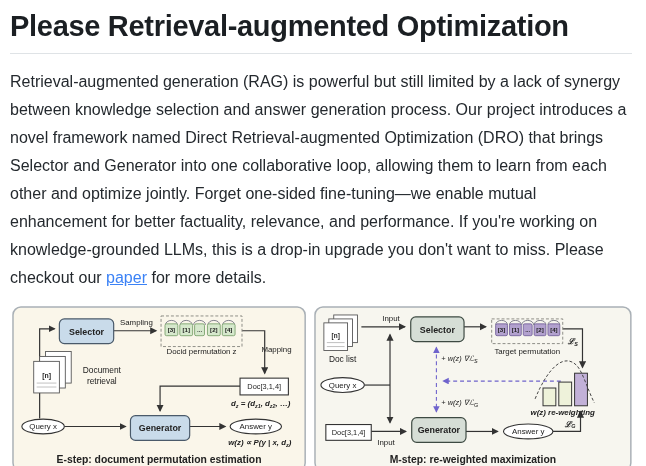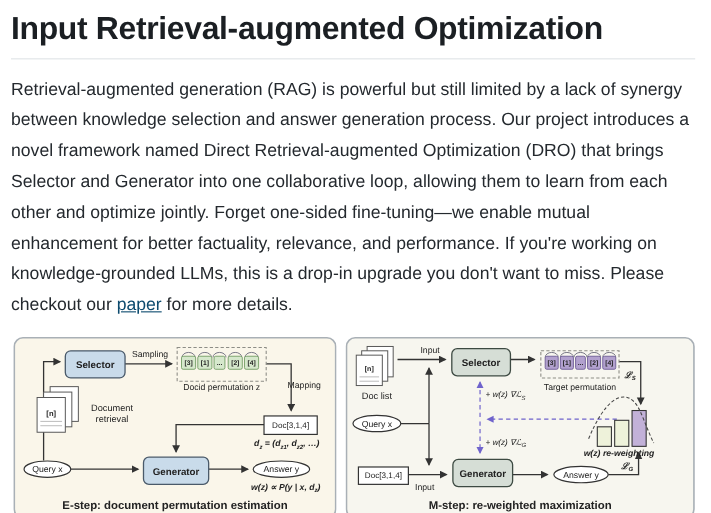--- a/index.html
+++ b/index.html
@@ -6,21 +6,21 @@
   body { width:646px; font-family:"Liberation Sans", sans-serif; color:#1f2328; }
   .page { padding:6px 14px 0 10px; }
   h1[data-name="page-title"] {
     font-size:29px; font-weight:bold; letter-spacing:-0.3px;
     margin:4px 0 10px 0; color:#1b1f23;
   }
   hr.title-divider { border:none; border-top:1px solid #dfe3e6; margin:0 0 14px 0; }
   p.intro {
     font-size:16px; line-height:28px; margin:0 0 13px 0; color:#24292e;
   }
-  a.paper-link { color:#0c4a6e; text-decoration:underline; cursor:pointer; }
+  a.paper-link { color:#3b82f6; text-decoration:underline; cursor:pointer; }
   .figure-row { display:flex; gap:8px; align-items:flex-start; margin-left:2px; }
   svg.panel { display:block; }
   svg.panel text { font-family:"Liberation Sans", sans-serif; fill:#222; }
   .mid { text-anchor:middle; }
   .lbl { font-size:8px; }
   .lbl-b { font-size:8.5px; }
   .node-label { font-size:9px; font-weight:bold; fill:#1a1a1a; }
   .tok { font-size:6.2px; font-weight:bold; }
   .tok-g { fill:#2f5b28; }
   .tok-p { fill:#352a5e; }
@@ -38,21 +38,21 @@
   .tokbox-g { stroke:#6e9960; stroke-width:0.8; }
   .tokbox-p { stroke:#6a5894; stroke-width:0.8; }
   .bar { stroke:#333; stroke-width:1; }
   .curve { stroke:#444; stroke-width:1; fill:none; stroke-dasharray:3 2; }
 </style>
 </head>
 <body>
 
 <div class="page" data-name="article-page">
 
-  <h1 data-name="page-title">Input Retrieval-augmented Optimization</h1>
+  <h1 data-name="page-title">Please Retrieval-augmented Optimization</h1>
   <hr class="title-divider" data-name="title-divider">
 
   <p class="intro" data-name="intro-paragraph"><span data-name="intro-text-before">Retrieval-augmented generation (RAG) is powerful but still limited by a lack of synergy between knowledge selection and answer generation process. Our project introduces a novel framework named Direct Retrieval-augmented Optimization (DRO) that brings Selector and Generator into one collaborative loop, allowing them to learn from each other and optimize jointly. Forget one-sided fine-tuning—we enable mutual enhancement for better factuality, relevance, and performance. If you're working on knowledge-grounded LLMs, this is a drop-in upgrade you don't want to miss. Please checkout our </span><a class="paper-link" href="#" data-name="paper-link">paper</a><span data-name="intro-text-after"> for more details.</span></p>
 
   <div class="figure-row" data-name="dro-framework-figure">
 
     <svg class="panel" width="298" height="168" viewBox="0 0 298 168" data-name="e-step-panel">
       <defs>
         <marker id="abL" markerWidth="7" markerHeight="7" refX="5" refY="3" orient="auto">
           <path d="M0,0 L6,3 L0,6 z" fill="#333"></path>

